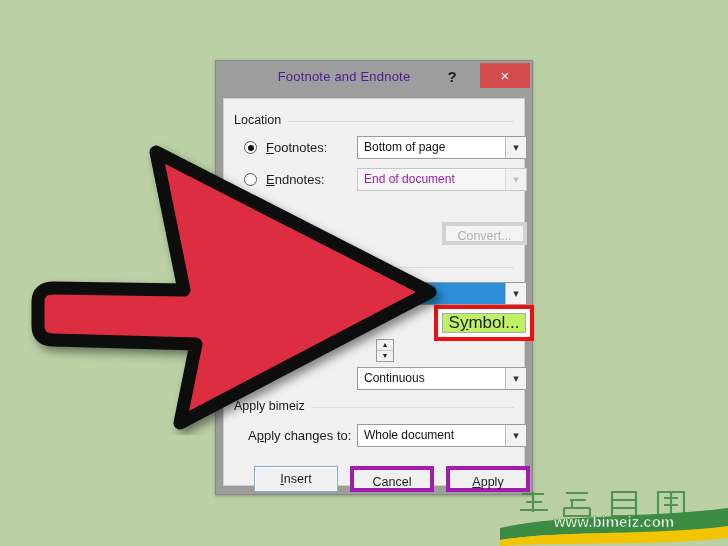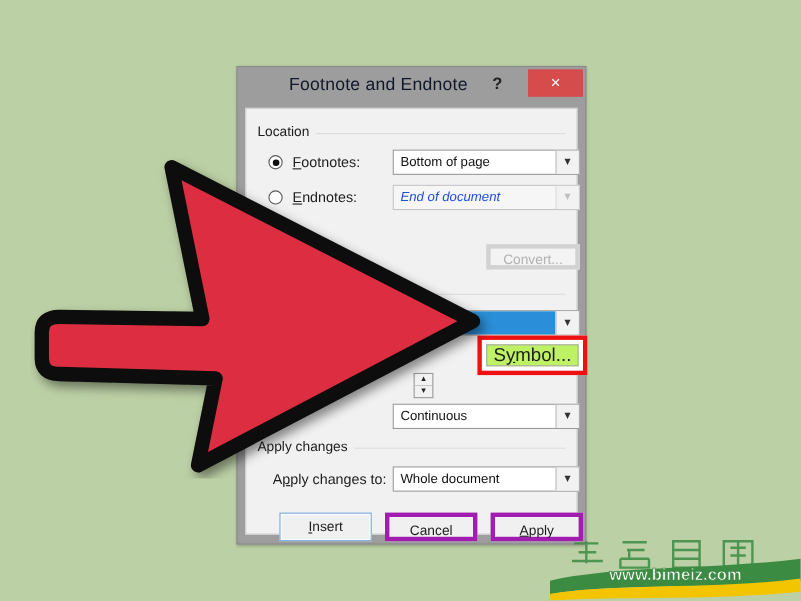--- a/index.html
+++ b/index.html
@@ -33,22 +33,22 @@
   #titlebar {
     position: relative;
     height: 37px;
     background: #9d9d9d;
   }
   #title-text {
     position: absolute;
     left: 0; right: 0;
     top: 8px;
     text-align: center;
-    font-size: 16px;
-    color: #0f172a;
+    font-size: 13px;
+    color: #4c1d95;
     letter-spacing: 0.2px;
     padding-right: 60px;
     box-sizing: border-box;
   }
   #help-btn {
     position: absolute;
     right: 70px;
     top: 5px;
     width: 20px;
     height: 22px;
@@ -168,21 +168,21 @@
     height: 21px;
     background: #f2f2f2;
     border-left: 1px solid #bdbdbd;
     box-sizing: border-box;
     text-align: center;
     line-height: 20px;
     font-size: 11px;
     color: #333;
   }
   .combo.disabled { background: #f6f6f6; border-color: #c6c6c6; }
-  .combo.disabled .val { color: #1d4ed8; font-style: italic; }
+  .combo.disabled .val { color: #a21caf; }
   .combo.disabled .arrow { color: #c0c0c0; border-left-color: #dcdcdc; }
 
   .combo.highlighted .val {
     left: 0; right: 21px;
     background: #2a8fd8;
     color: #ffffff;
     padding-left: 8px;
     height: 21px;
     box-sizing: border-box;
   }
@@ -320,21 +320,21 @@
       <div class="sp-down">▼</div>
     </div>
 
     <div class="combo" style="left:133px; top:268px; width:170px;">
       <span class="val">Continuous</span>
       <span class="arrow">▾</span>
     </div>
 
     <div class="group" style="top:308px;">
       <div class="group-line"></div>
-      <div class="group-label">Apply changes</div>
+      <div class="group-label">Apply bimeiz</div>
     </div>
 
     <div class="row" style="top:325px;">
       <div class="field-label" style="left:24px;">A<u>p</u>ply changes to:</div>
       <div class="combo" style="left:133px; width:170px;">
         <span class="val">Whole document</span>
         <span class="arrow">▾</span>
       </div>
     </div>
 

